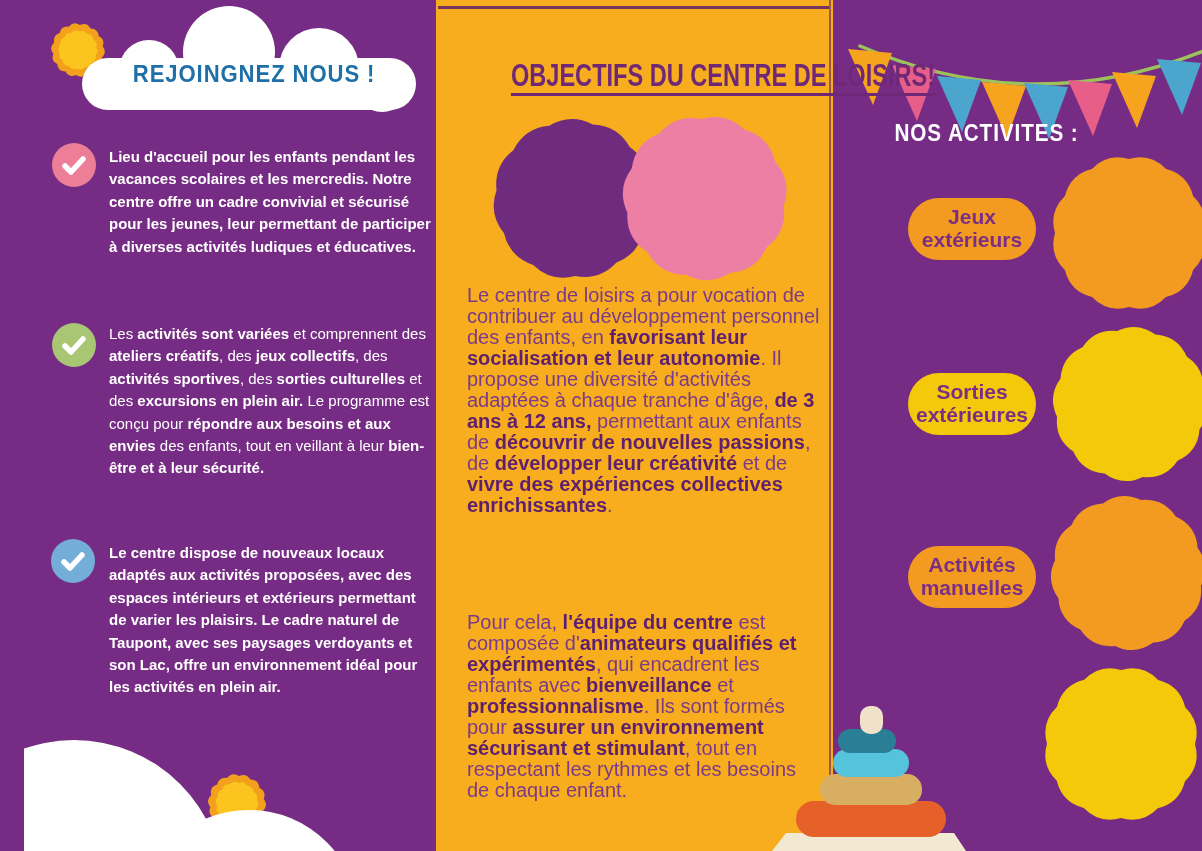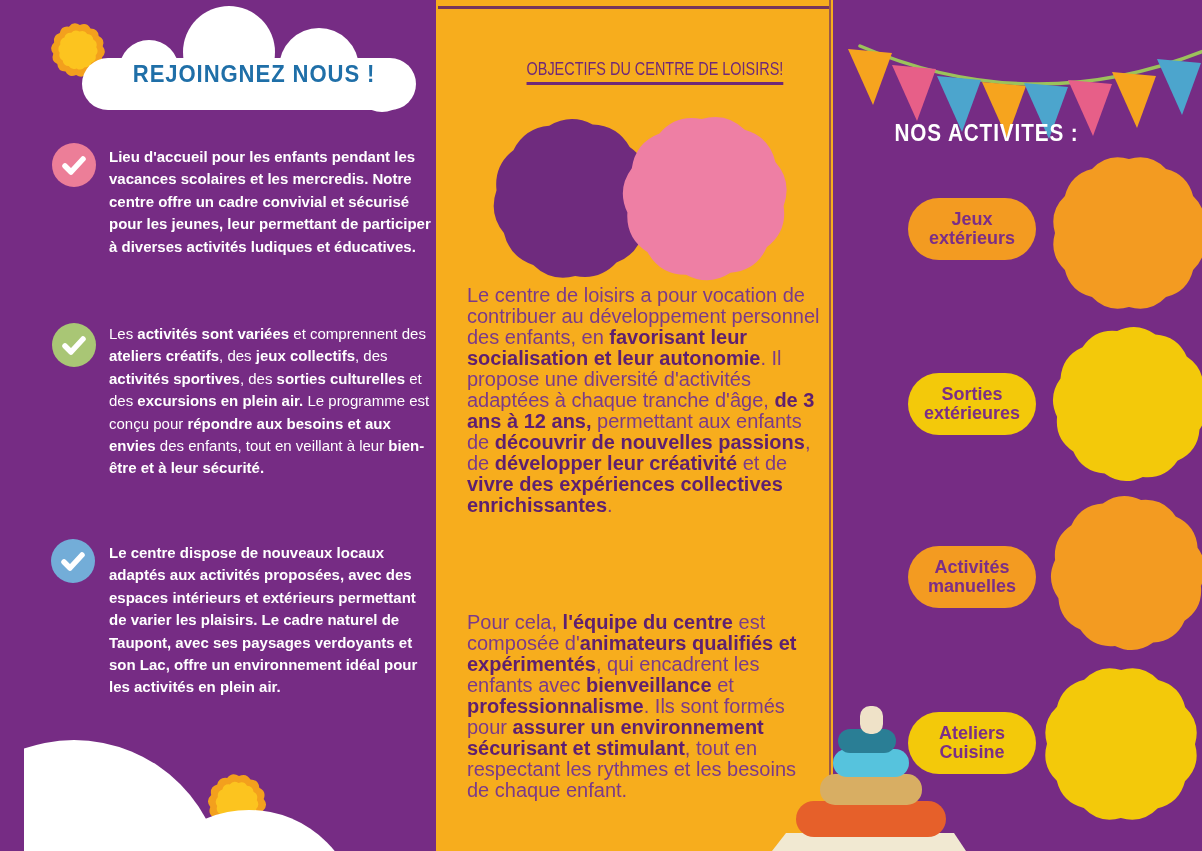--- a/index.html
+++ b/index.html
@@ -20,32 +20,32 @@
   .join-title{left:100px;top:60px;width:220px;text-align:center;
       color:var(--heading-blue);font-weight:700;font-size:24px;letter-spacing:1px;
       transform:scaleX(.92);transform-origin:center;white-space:nowrap;}
   .bullet-icon{position:absolute;z-index:3;width:44px;height:44px;border-radius:50%;
       display:flex;align-items:center;justify-content:center;}
   .bullet-text{position:absolute;z-index:3;left:85px;width:322px;color:#fff;
       font-size:15px;line-height:22.4px;font-weight:500;}
   .bullet-text .b{font-weight:700;}
 
   .obj-title{left:420px;top:58px;width:380px;text-align:right;
-      color:var(--heading-purple);font-weight:400;font-size:19px;white-space:nowrap;}
+      color:var(--heading-purple);font-weight:700;font-size:31px;white-space:nowrap;}
   .obj-title span{display:inline-block;transform:scaleX(.76);transform-origin:center;
       text-decoration:underline;text-decoration-thickness:3px;text-underline-offset:7px;}
   .para{left:443px;width:356px;color:var(--text-purple);font-size:20px;line-height:21px;}
   .para .b{font-weight:700;color:var(--text-purple-bold);}
 
   .acts-title{left:855px;top:120px;width:215px;text-align:center;color:#fff;
       font-weight:700;font-size:23px;letter-spacing:1px;transform:scaleX(.9);
       transform-origin:center;white-space:nowrap;}
   .pill{position:absolute;z-index:3;width:128px;height:62px;border-radius:31px;
       display:flex;align-items:center;justify-content:center;text-align:center;
-      color:#7B2E87;font-weight:700;font-size:18px;line-height:1.08;padding:0 6px;
+      color:#7B2E87;font-weight:700;font-size:21px;line-height:1.08;padding:0 6px;
       box-sizing:border-box;}
 </style>
 </head>
 <body>
 
 <div class="page">
 
   <div class="panel" id="panel-left"></div>
   <div class="panel" id="panel-center"></div>
   <div class="panel" id="panel-right"></div>
@@ -266,14 +266,13 @@
     <span>OBJECTIFS DU CENTRE DE LOISIRS!</span>
   </div>
   <div class="txt para" style="top:285px;"><span>Le centre de loisirs a pour vocation de contribuer au développement personnel des enfants, en </span><span class="b">favorisant leur socialisation et leur autonomie</span><span>. Il propose une diversité d'activités adaptées à chaque tranche d'âge, </span><span class="b">de 3 ans à 12 ans,</span><span> permettant aux enfants de </span><span class="b">découvrir de nouvelles passions</span><span>, de </span><span class="b">développer leur créativité</span><span> et de </span><span class="b">vivre des expériences collectives enrichissantes</span><span>.</span></div>
   <div class="txt para" style="top:612px;"><span>Pour cela, </span><span class="b">l'équipe du centre</span><span> est composée d'</span><span class="b">animateurs qualifiés et expérimentés</span><span>, qui encadrent les enfants avec </span><span class="b">bienveillance</span><span> et </span><span class="b">professionnalisme</span><span>. Ils sont formés pour </span><span class="b">assurer un environnement sécurisant et stimulant</span><span>, tout en respectant les rythmes et les besoins de chaque enfant.</span></div>
 
   <div class="txt acts-title">NOS ACTIVITES :</div>
 
   <div class="pill" id="pill0" style="left: 884px; top: 198px; background: rgb(243, 155, 33);">Jeux extérieurs</div>
   <div class="pill" id="pill1" style="left: 884px; top: 373px; background: rgb(243, 201, 10);">Sorties extérieures</div>
   <div class="pill" id="pill2" style="left: 884px; top: 546px; background: rgb(243, 155, 33);">Activités manuelles</div>
-  <div class="pill" id="pill3" style="left: 884px; top: 712px; background: rgb(243, 201, 10);">Ateliers Cuisine</div>
 </div>
 
 </body></html>

